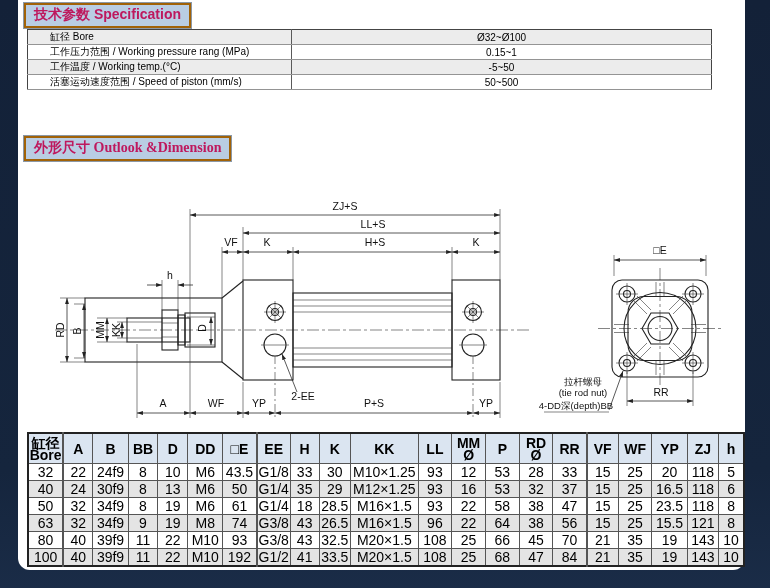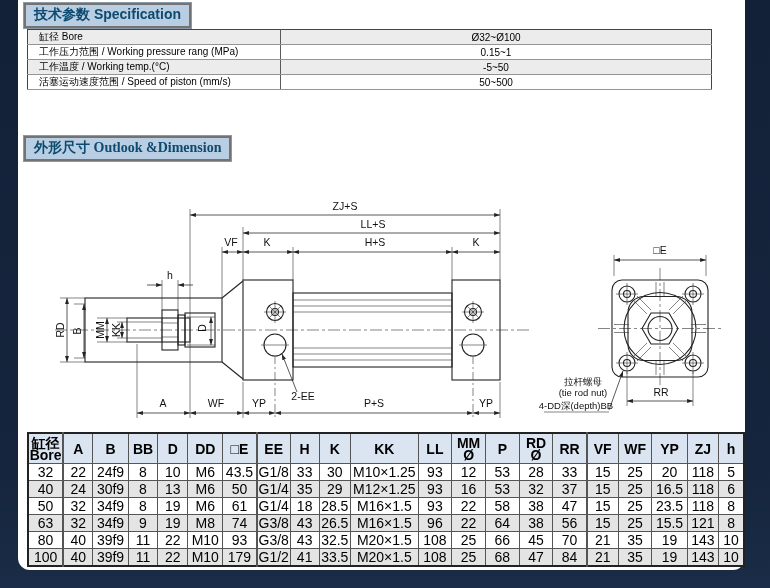--- a/index.html
+++ b/index.html
@@ -2,34 +2,34 @@
 <html><head>
 <meta charset="utf-8">
 <style>
   html,body{margin:0;padding:0;}
   body{width:770px;height:588px;position:relative;overflow:hidden;
        font-family:"Liberation Sans","DejaVu Sans",sans-serif;
        background:#15253d;}
   .page{position:absolute;inset:0;background:linear-gradient(180deg,#132138 0%,#15253d 80%,#1a2c47 100%);}
   .panel{position:absolute;left:18px;top:0;width:727px;height:570px;background:#ffffff;
          border-radius:0 0 12px 12px;}
-  .title-box{position:absolute;display:inline-block;background:#b9cde3;border:2px solid #737373;
-             outline:1px solid #8b98a6;padding:1px 8px 2px 8px;font-weight:bold;font-size:14px;color:#0c4a6e;
+  .title-box{position:absolute;display:inline-block;background:#b9cde3;border:2px solid #a16207;
+             outline:1px solid #8b98a6;padding:1px 8px 2px 8px;font-weight:bold;font-size:14px;color:#be185d;
              white-space:nowrap;}
   .t1{left:6px;top:3px;}
   .t2{left:6px;top:136px;font-family:Liberation Serif, serif;}
   .subbar{position:absolute;left:6px;top:162px;width:713px;height:19px;line-height:19px;
           font-weight:bold;font-size:13px;color:#111;padding-left:9px;box-sizing:border-box;
           background:linear-gradient(180deg,#fcfdff,#eaeff6);border-bottom:2px solid #3a3a3a;}
   table{border-collapse:collapse;}
   
   .spec{position:absolute;left:9px;top:29px;width:685px;table-layout:fixed;
         font-size:10px;color:#000;border:1.5px solid #444;}
   .spec td{border-bottom:1px solid #949494;height:14px;padding:0;}
-  .spec td.lab{width:241px;text-align:left;padding-left:11px;border-right:1px solid #5a5a5a;}
+  .spec td.lab{width:241px;text-align:left;padding-left:22px;border-right:1px solid #5a5a5a;}
   .spec td.val{text-align:center;}
   .spec tr:nth-child(odd) td{background:#ececec;}
   .spec tr:nth-child(even) td{background:#ffffff;}
   
   .drawing{position:absolute;left:7px;top:188px;width:740px;height:244px;}
   .ln{stroke:#222;stroke-width:1.1;fill:none;}
   .dim{stroke:#222;stroke-width:0.75;fill:none;}
   .thin{stroke:#333;stroke-width:0.6;fill:none;}
   .cl{stroke:#333;stroke-width:0.6;fill:none;stroke-dasharray:12 3 3 3;}
   .lbl{font-family:"Liberation Sans","DejaVu Sans",sans-serif;font-size:10.5px;fill:#111;}
@@ -433,21 +433,21 @@
             <td>143</td>
             <td>10</td>
           </tr>
           <tr>
             <td>100</td>
             <td>40</td>
             <td>39f9</td>
             <td>11</td>
             <td>22</td>
             <td>M10</td>
-            <td>179</td>
+            <td>192</td>
             <td>G1/2</td>
             <td>41</td>
             <td>33.5</td>
             <td>M20×1.5</td>
             <td>108</td>
             <td>25</td>
             <td>68</td>
             <td>47</td>
             <td>84</td>
             <td>21</td>

